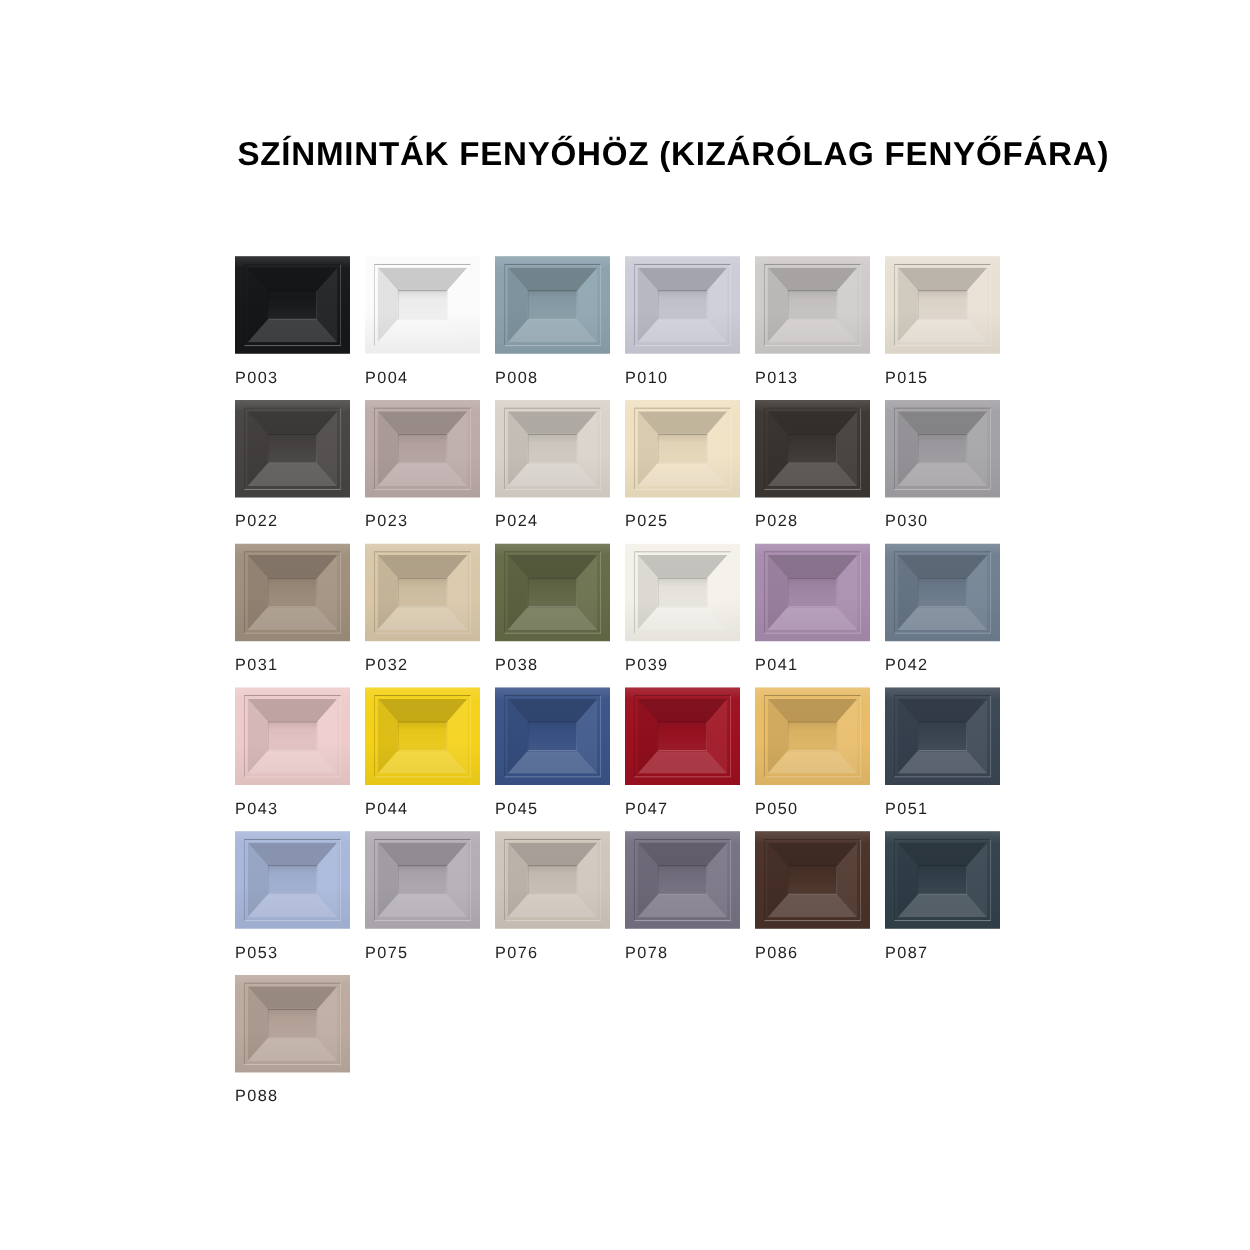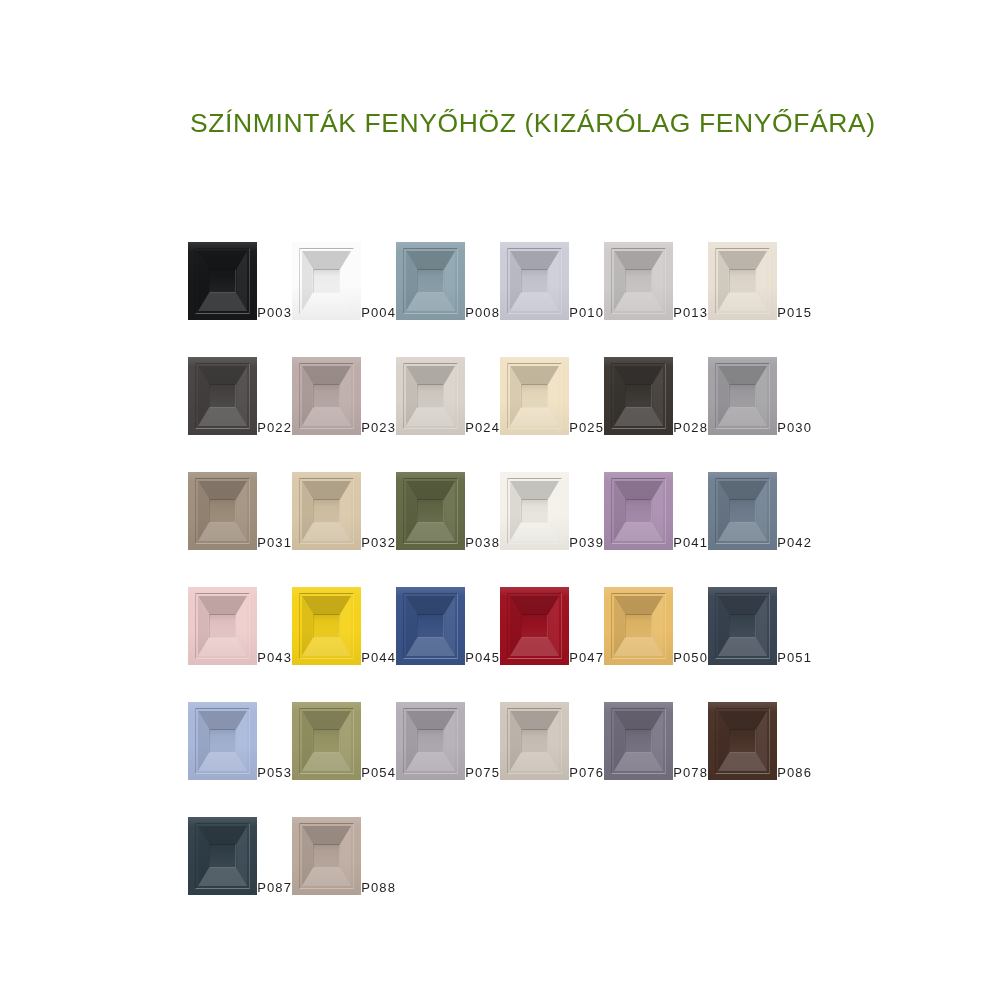--- a/index.html
+++ b/index.html
@@ -21,23 +21,23 @@
   #header {
     position: absolute;
     left: 0; top: 108px;
     width: 1000px;
     text-align: left;
   }
   #title {
     margin: 0;
     padding-left: 190px;
     font-size: 26.5px;
-    font-weight: 400;
+    font-weight: 700;
     letter-spacing: 0.6px;
-    color: #4d7c0f;
+    color: #000000;
     white-space: nowrap;
     font-family: "Liberation Sans", sans-serif;
   }
   #subtitle {
     margin: 0;
     padding-left: 228px;
     padding-top: 9px;
     font-size: 12.6px;
     font-weight: 400;
     letter-spacing: 0.15px;
@@ -53,22 +53,22 @@
     display: grid;
     grid-template-columns: repeat(6, 104px);
     grid-auto-rows: 115px;
     column-gap: 0px;
     row-gap: 0px;
   }
   .cell {
     width: 104px;
     height: 115px;
     display: flex;
-    flex-direction: row;
-    align-items: flex-end;
+    flex-direction: column;
+    align-items: flex-start;
   }
   
   .swatch {
     position: relative;
     width: 92px;
     height: 78px;
     overflow: hidden;
     
   }
   
@@ -574,37 +574,20 @@
               <div class="inner-shade"></div>
               <div class="inner-edge"></div>
             </div>
           </div>
           <div class="groove"></div>
           <div class="frame-shade"></div>
         </div>
         <div class="label">P053</div>
       </div>
       <div class="cell">
-        <div class="swatch" style="background: rgb(156, 154, 104);">
-          <div class="bevel">
-            <span class="bev-top" style="background: rgb(125, 123, 83);"></span>
-            <span class="bev-left" style="background: rgb(140, 139, 94);"></span>
-            <span class="bev-right" style="background: rgb(163, 161, 115);"></span>
-            <span class="bev-bottom" style="background: rgb(174, 172, 131);"></span>
-            <div class="inner" style="background: rgb(149, 147, 99);">
-              <div class="inner-shade"></div>
-              <div class="inner-edge"></div>
-            </div>
-          </div>
-          <div class="groove"></div>
-          <div class="frame-shade"></div>
-        </div>
-        <div class="label">P054</div>
-      </div>
-      <div class="cell">
         <div class="swatch" style="background: rgb(179, 173, 182);">
           <div class="bevel">
             <span class="bev-top" style="background: rgb(143, 138, 146);"></span>
             <span class="bev-left" style="background: rgb(161, 156, 164);"></span>
             <span class="bev-right" style="background: rgb(184, 179, 187);"></span>
             <span class="bev-bottom" style="background: rgb(193, 188, 195);"></span>
             <div class="inner" style="background: rgb(171, 165, 174);">
               <div class="inner-shade"></div>
               <div class="inner-edge"></div>
             </div>

